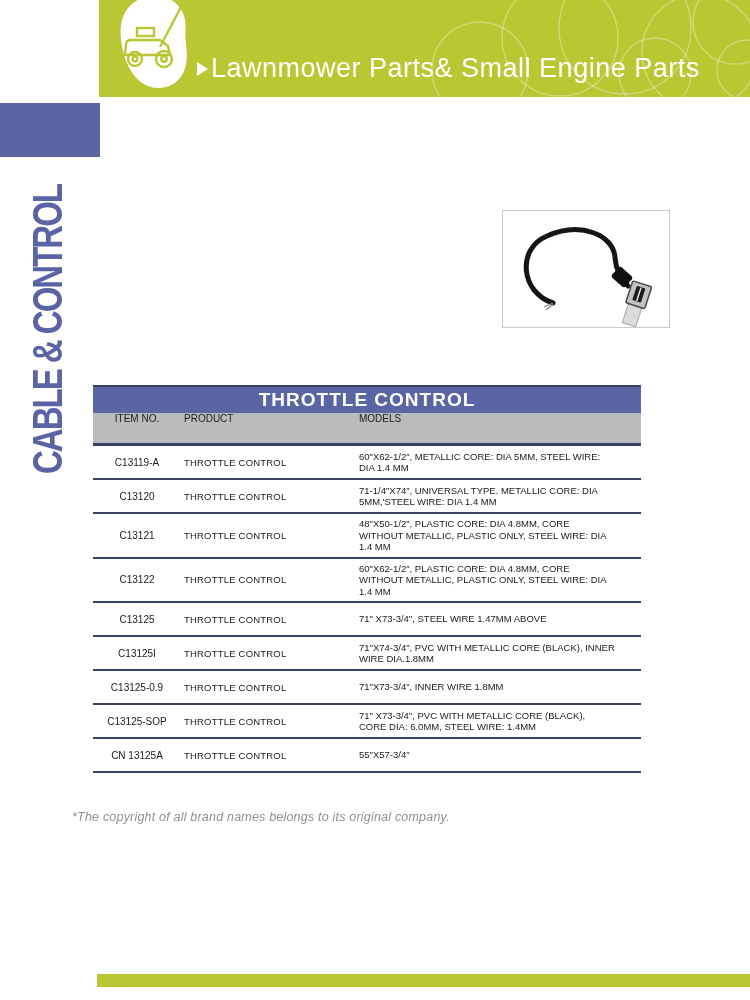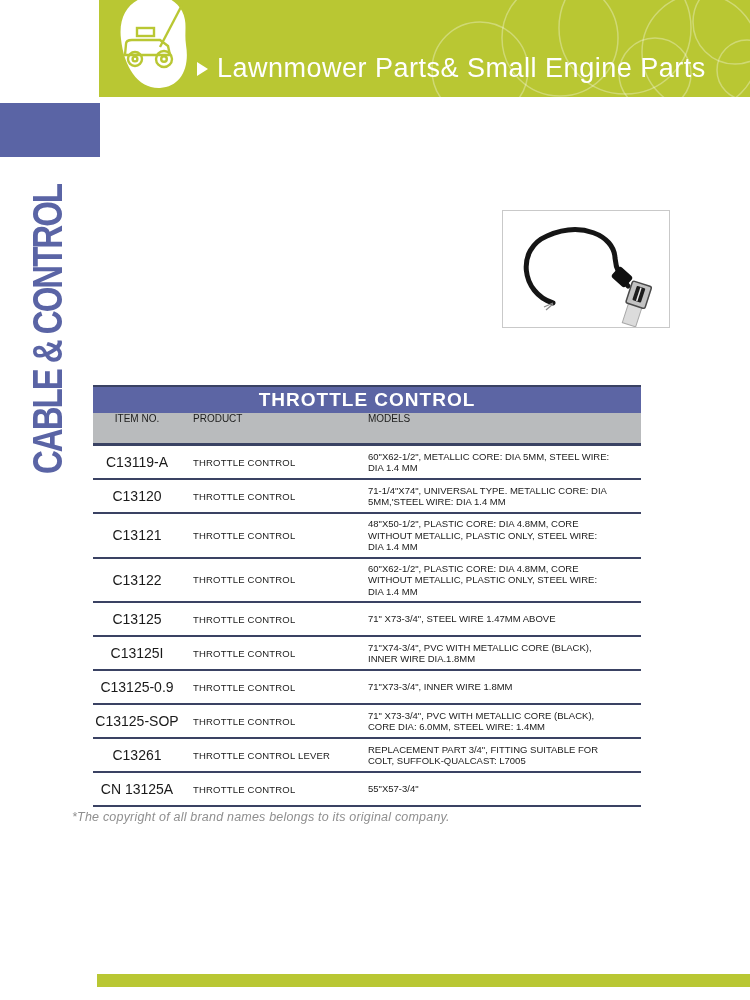--- a/index.html
+++ b/index.html
@@ -9,21 +9,21 @@
   }
 
   
   .header-band {
     position:absolute; left:99px; top:0; width:651px; height:97px;
     background:#b9c733; overflow:hidden;
   }
   .header-circles { position:absolute; left:0; top:0; }
   .header-row {
     position:absolute; left:98px; bottom:13px;
-    display:flex; align-items:center; gap:9px;
+    display:flex; align-items:center; gap:3px;
   }
   .tri {
     width:0; height:0; flex:none;
     border-left:11px solid #ffffff;
     border-top:7px solid transparent;
     border-bottom:7px solid transparent;
   }
   .header-title {
     color:#ffffff; font-size:27px; font-weight:normal;
     letter-spacing:0.5px; white-space:nowrap; margin:0;
@@ -56,28 +56,28 @@
     background:#5c65a4; border-top:2px solid #3a4263;
     color:#ffffff; font-weight:bold; font-size:19px; letter-spacing:1px;
     text-align:center; height:26px; line-height:26px;
   }
   .table-colheads {
     background:#b9bbbd; display:flex; align-items:flex-start; height:30px;
     border-bottom:3px solid #3a4263;
     font-size:10px; color:#1c1c1c;
   }
   .col1 { width:88px; flex:none; text-align:center; }
-  .col2 { width:178px; flex:none; padding-left:3px; box-sizing:border-box;margin-left:9px; }
+  .col2 { width:178px; flex:none; padding-left:3px; box-sizing:border-box; }
   .col3 { flex:1; padding-right:26px; }
   .table-row {
     display:flex; align-items:center; background:#ffffff;
     border-bottom:2px solid #3a4263; min-height:32px; padding:0;
     font-size:9.5px; color:#1a1a1a;
   }
-  .cell-item { font-size:14px; }
+  .cell-item { font-size:10px; }
   .cell-product { letter-spacing:0.2px; }
   .cell-models { line-height:11.5px; padding-top:4px; padding-bottom:4px; }
 
   
   .copyright-note {
     position:absolute; left:72px; top:810px;
     font-size:12.5px; color:#8f8f8f; letter-spacing:0.2px;font-style:italic;
   }
   .bottom-band {
     position:absolute; left:97px; top:974px; width:653px; height:13px;
@@ -186,25 +186,20 @@
       <div class="col1 cell-item">C13125-0.9</div>
       <div class="col2 cell-product">THROTTLE CONTROL</div>
       <div class="col3 cell-models">71"X73-3/4", INNER WIRE 1.8MM</div>
     </div>
     <div class="table-row">
       <div class="col1 cell-item">C13125-SOP</div>
       <div class="col2 cell-product">THROTTLE CONTROL</div>
       <div class="col3 cell-models">71" X73-3/4", PVC WITH METALLIC CORE (BLACK), CORE DIA: 6.0MM, STEEL WIRE: 1.4MM</div>
     </div>
     <div class="table-row">
-      <div class="col1 cell-item">C13261</div>
-      <div class="col2 cell-product">THROTTLE CONTROL LEVER</div>
-      <div class="col3 cell-models">REPLACEMENT PART 3/4", FITTING SUITABLE FOR COLT, SUFFOLK-QUALCAST: L7005</div>
-    </div>
-    <div class="table-row">
       <div class="col1 cell-item">CN 13125A</div>
       <div class="col2 cell-product">THROTTLE CONTROL</div>
       <div class="col3 cell-models">55"X57-3/4"</div>
     </div>
   </div>
 </div>
 
 <div class="copyright-note">*The copyright of all brand names belongs to its original company.</div>
 <div class="bottom-band"></div>
 

